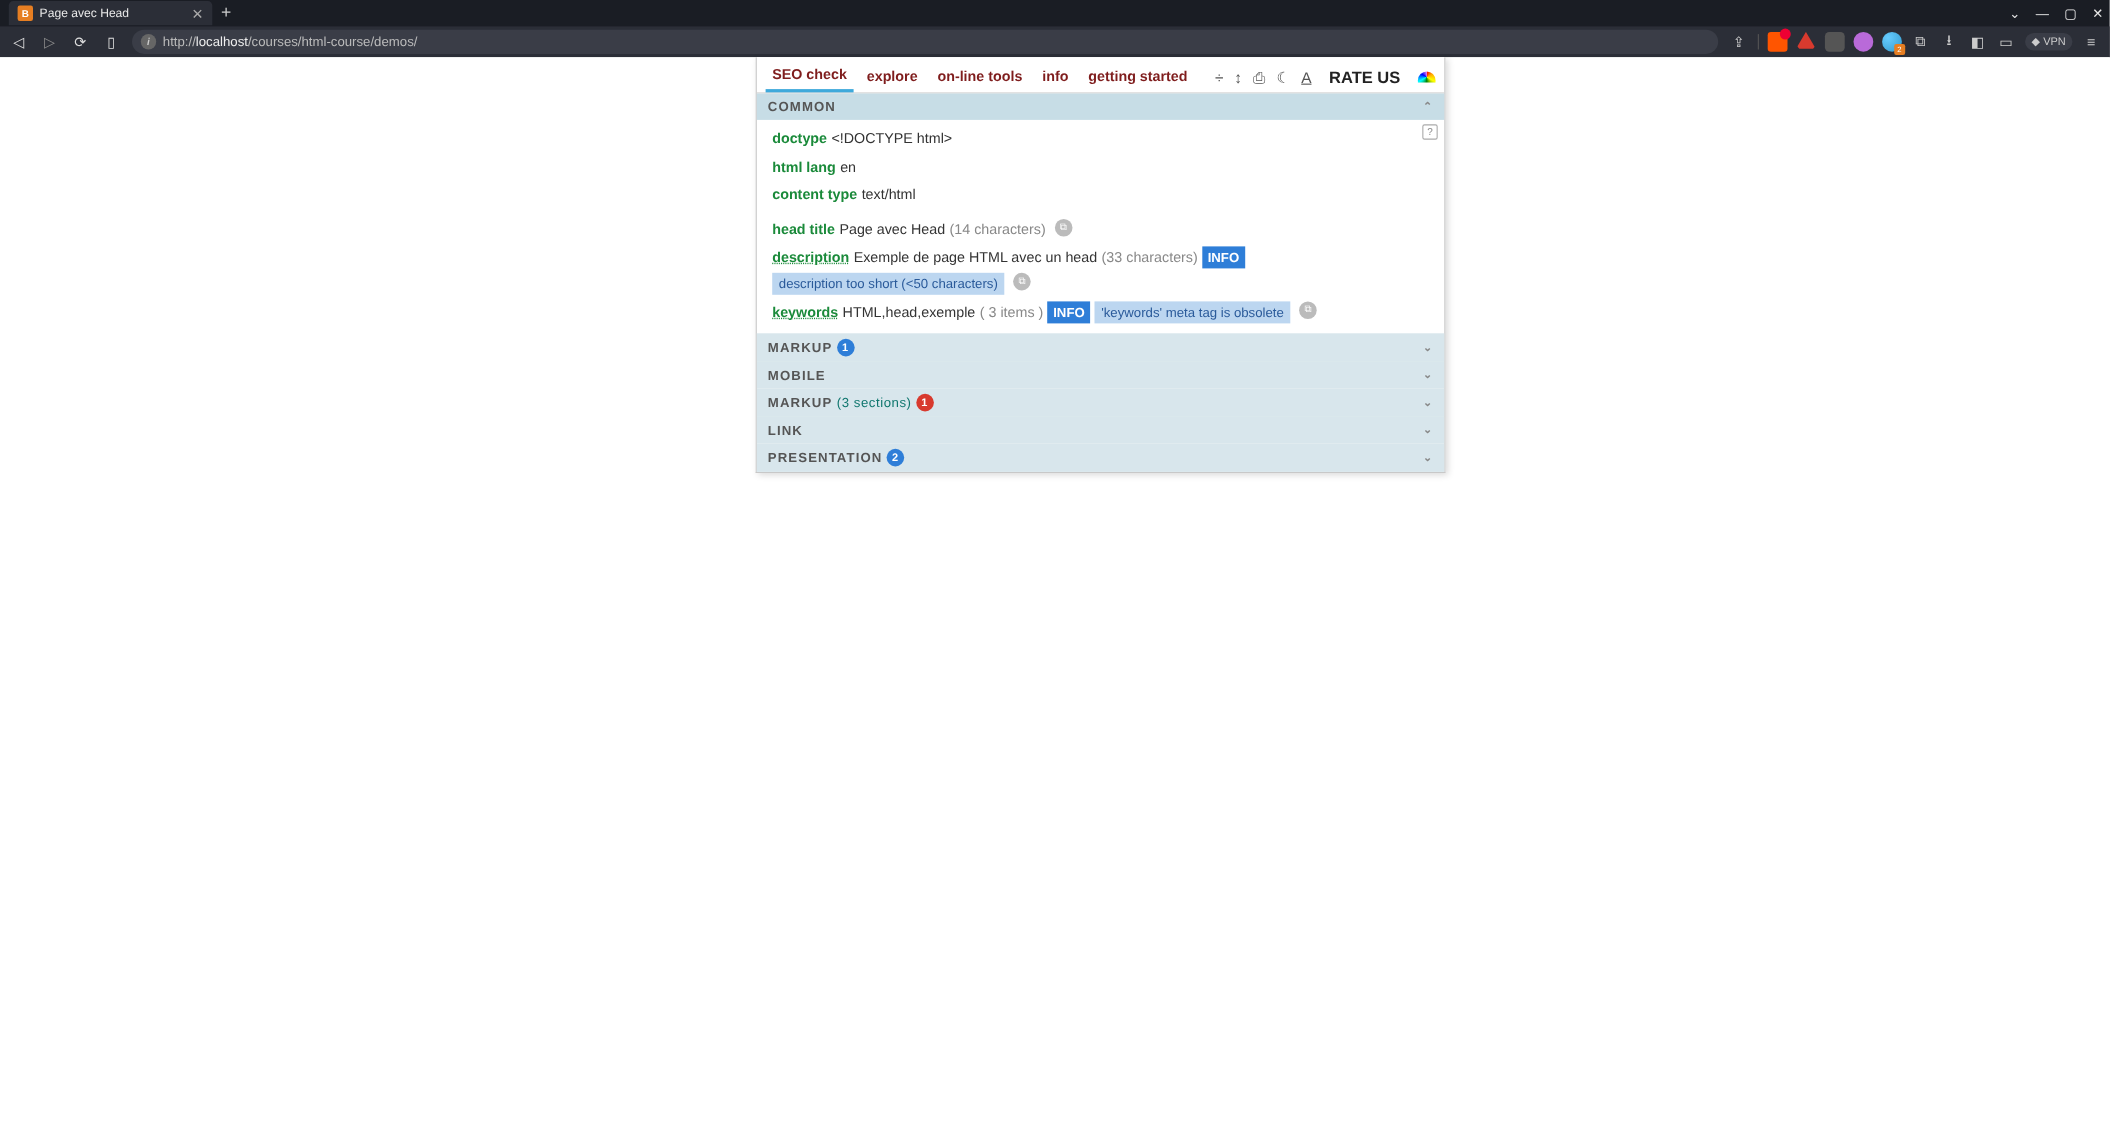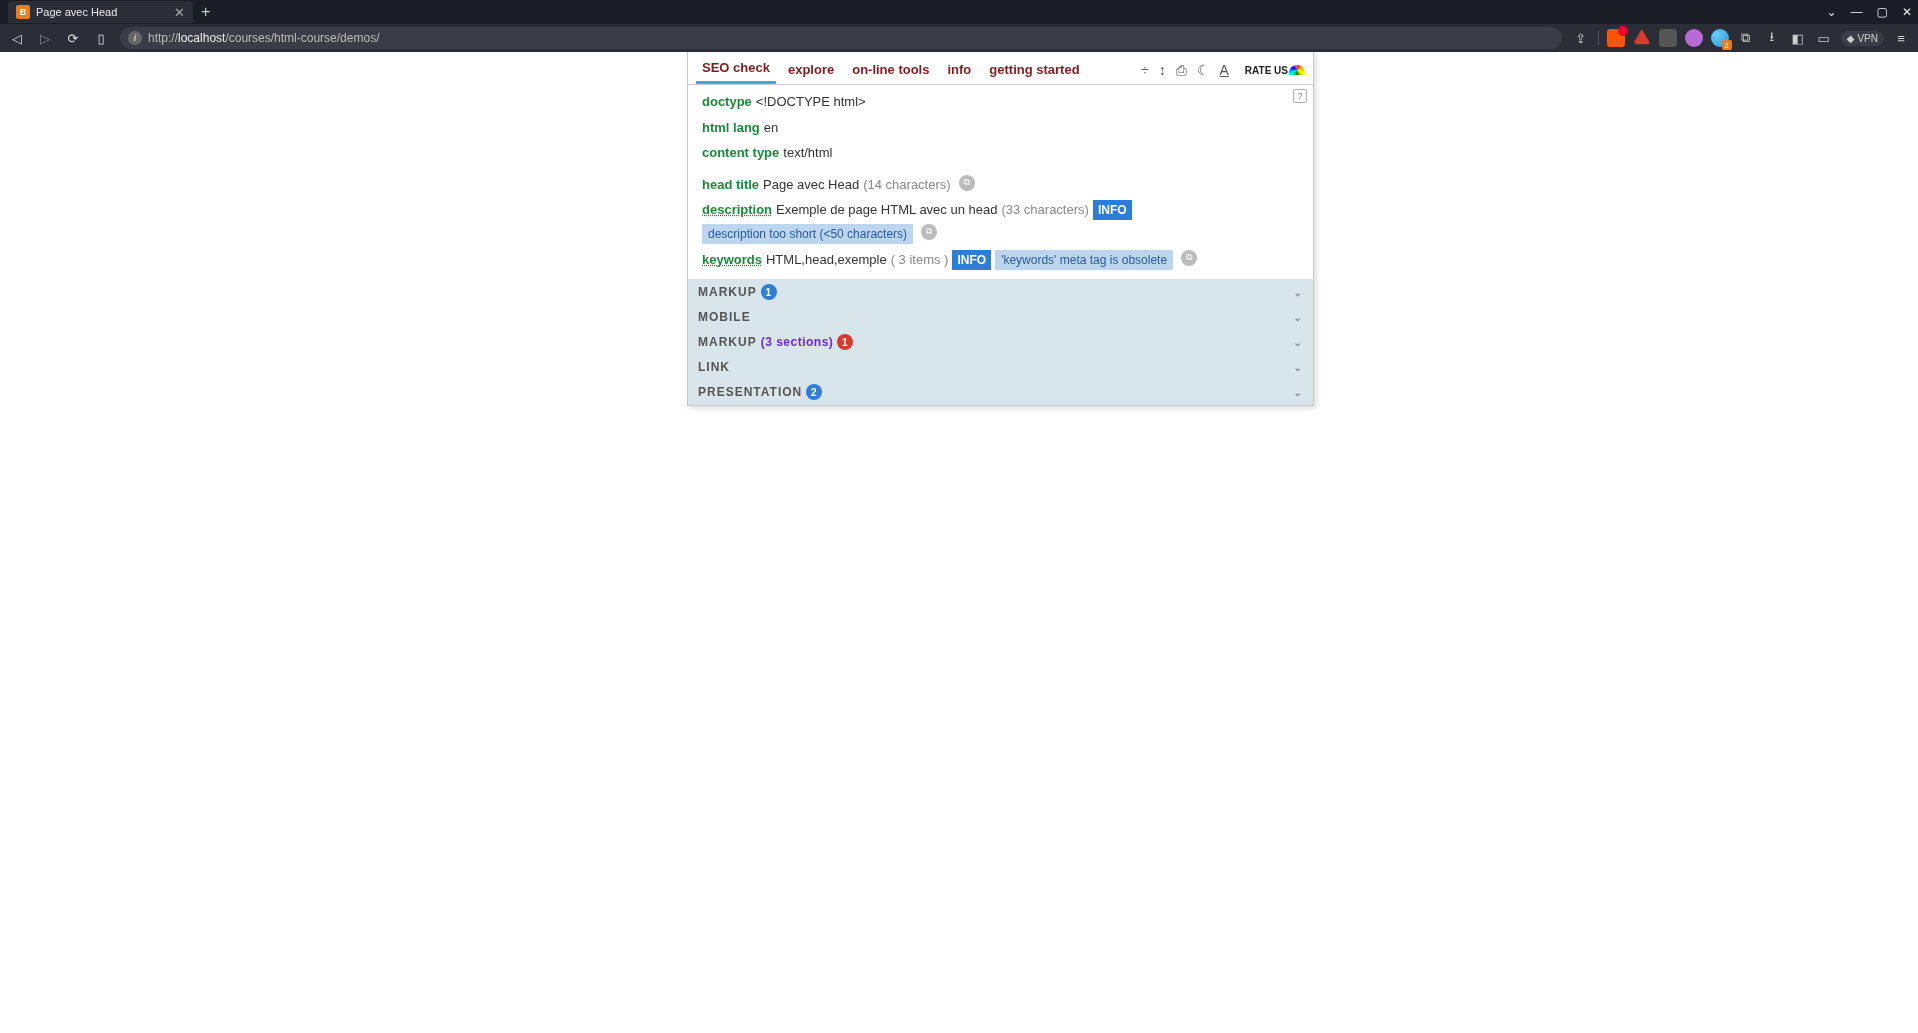--- a/index.html
+++ b/index.html
@@ -34,21 +34,21 @@
 
 .page { position: relative; width: 100%; height: calc(1033px - 52px); background: #fff; }
 
 
 .seo-panel { position: absolute; left: 687px; top: 0; width: 627px; background: #fff; border: 1px solid #c8c8c8; border-top: none; box-shadow: 2px 2px 6px rgba(0,0,0,0.15); font-size: 13px; }
 .seo-tabs { display: flex; align-items: center; padding: 4px 8px 0 8px; border-bottom: 1px solid #d0d0d0; }
 .seo-tab { color: #7f1d1d; font-weight: 600; padding: 4px 6px 6px 6px; margin-right: 6px; cursor: pointer; font-size: 13px; }
 .seo-tab.active { border-bottom: 3px solid #3ea9db; }
 .seo-tab-icons { margin-left: auto; display: flex; align-items: center; gap: 10px; color: #555; }
 .seo-tab-icons .ticon { cursor: pointer; font-size: 14px; }
-.rate-us { font-weight: bold; font-size: 10px; color: #222; margin-left: 6px; display: flex; align-items: center; gap: 1px; }
+.rate-us { font-weight: bold; font-size: 15px; color: #222; margin-left: 6px; display: flex; align-items: center; gap: 16px; }
 .rainbow { width: 16px; height: 10px; border-radius: 10px 10px 0 0; background: conic-gradient(red, orange, yellow, green, cyan, blue, violet); display: inline-block; }
 
 .section-hdr { background: #c7dde6; color: #555; font-weight: 700; letter-spacing: 1px; font-size: 12px; padding: 5px 10px; display: flex; align-items: center; cursor: pointer; position: relative; }
 .section-hdr.sub { background: #d8e6ec; }
 .section-hdr .chev { margin-left: auto; color: #888; font-size: 10px; }
 
 .section-body { padding: 4px 8px 6px 14px; }
 .row { padding: 3px 0; font-size: 13px; display: flex; align-items: flex-start; flex-wrap: wrap; gap: 4px; line-height: 1.5; }
 .key { color: #1a8a3a; font-weight: bold; }
 .key.link { color: #1a8a3a; text-decoration: underline dotted; cursor: pointer; }
@@ -57,21 +57,21 @@
 .badge-warning { background: #e03030; color: #fff; font-weight: bold; padding: 1px 5px; font-size: 12px; }
 .badge-notdef { background: #e7b0b0; color: #7a2a2a; padding: 1px 6px; font-size: 12px; }
 .badge-fixit { background: #f3d33b; color: #333; padding: 1px 8px; border-radius: 9px; font-size: 11px; font-weight: 600; cursor: pointer; margin-left: 6px; }
 .badge-info { background: #2e7ed8; color: #fff; font-weight: bold; padding: 1px 5px; font-size: 12px; }
 .badge-info-msg { background: #bcd6f0; color: #2a5a9a; padding: 1px 6px; font-size: 12px; }
 .copy-dot { width: 16px; height: 16px; border-radius: 50%; background: #bbb; display: inline-flex; align-items: center; justify-content: center; color: #fff; font-size: 9px; margin-left: 4px; cursor: pointer; }
 
 .count-badge { display: inline-flex; min-width: 16px; height: 16px; border-radius: 8px; font-size: 10px; align-items: center; justify-content: center; color: #fff; margin-left: 4px; font-weight: bold; padding: 0 3px; }
 .count-blue { background: #2e7ed8; }
 .count-red { background: #d83a2e; }
-.hdr-sub-text { font-weight: bold; letter-spacing: 0.5px; text-transform: none; color: #6d28d9; }
+.hdr-sub-text { font-weight: normal; letter-spacing: 0.5px; text-transform: none; color: #0f766e; }
 </style>
 </head>
 <body>
 
 <div class="browser-chrome">
   <div class="tab-bar">
     <div class="tab">
       <span class="tab-favicon">B</span>
       <span class="tab-title">Page avec Head</span>
       <span class="tab-close">✕</span>
@@ -131,20 +131,24 @@
         <span class="ticon">⎙</span>
         <span class="ticon">☾</span>
         <span class="ticon" style="text-decoration:underline;">A</span>
         <span class="rate-us">
           <span>RATE US</span>
           <span class="rainbow"></span>
         </span>
       </div>
     </div>
 
+    <div class="section-hdr">
+      <span>COMMON</span>
+      <span class="chev">⌃</span>
+    </div>
     <div class="section-body" style="position:relative;">
       <span class="help-box" style="position:absolute;right:6px;top:4px;width:14px;height:14px;border:1px solid #aaa;border-radius:2px;font-size:9px;display:flex;align-items:center;justify-content:center;color:#888;">?</span>
 
       <div class="row">
         <span class="key">doctype</span>
         <span class="val">&lt;!DOCTYPE html&gt;</span>
       </div>
       <div class="row">
         <span class="key">html lang</span>
         <span class="val">en</span>

